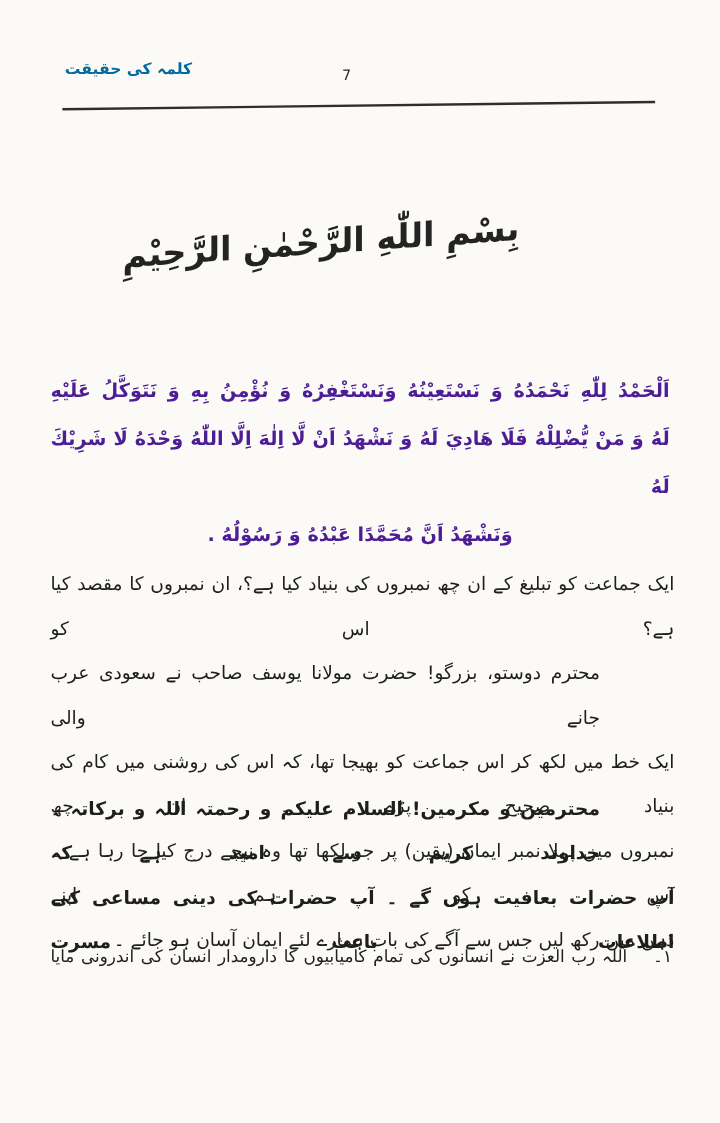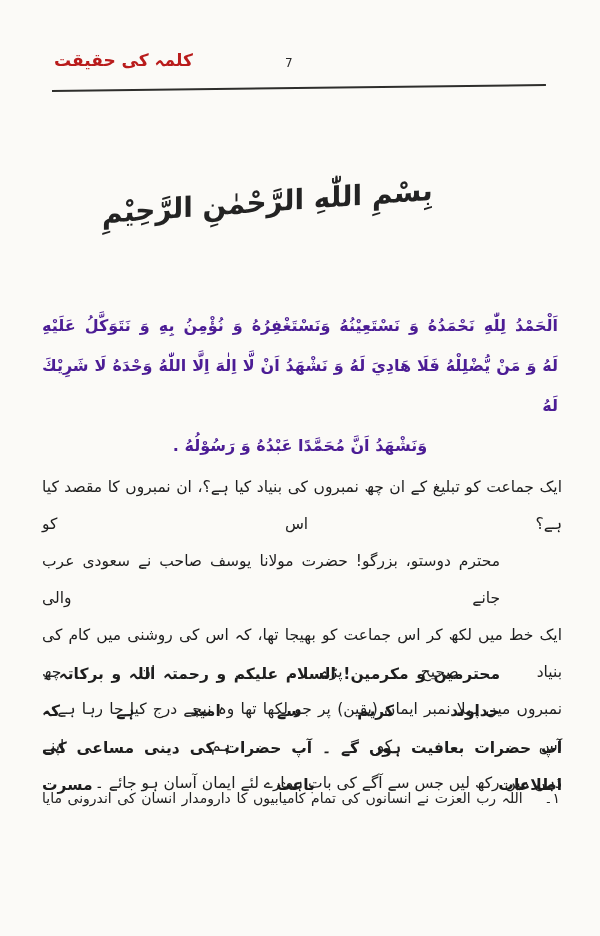--- a/index.html
+++ b/index.html
@@ -12,23 +12,23 @@
     position:relative;
     width:600px;height:936px;
     background:#fbfaf7;
     color:#1c1c1c;
     overflow:hidden;
     direction:rtl;
   }
   
   .header-title{
     position:absolute;top:50px;left:54px;
-    font-size:17px;font-weight:bold;
+    font-size:13px;font-weight:bold;
     direction:rtl;white-space:nowrap;
-    color:#b91c1c;
+    color:#0369a1;
   }
   .page-number{
     position:absolute;top:56px;left:285px;
     font-size:12px;color:#2a2a2a;
     direction:ltr;
   }
   .header-rule{
     position:absolute;top:90px;left:52px;
     width:494px;height:0;
     border-top:2px solid #2e2e2c;

